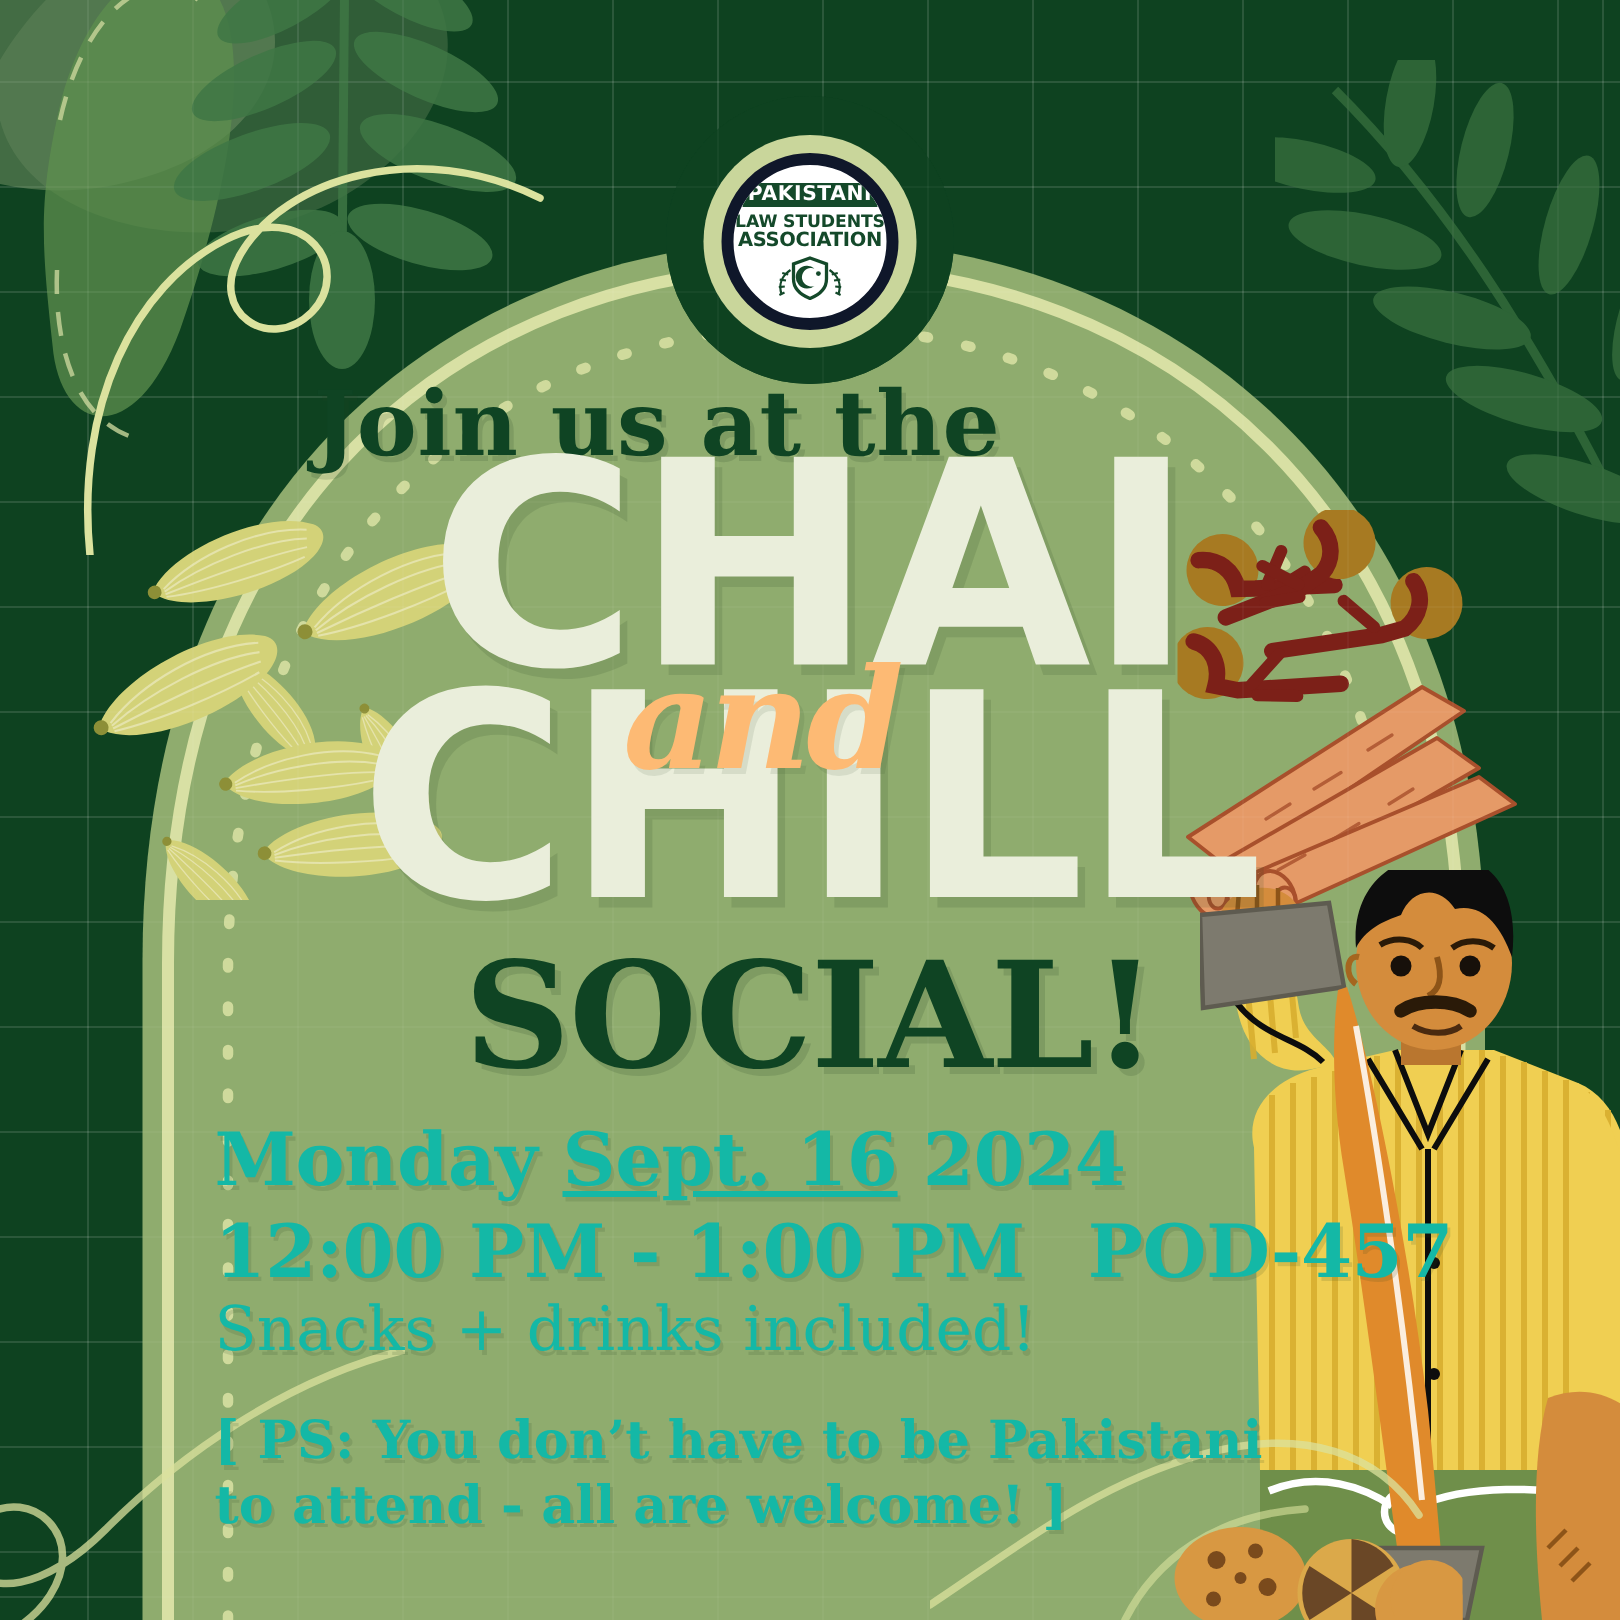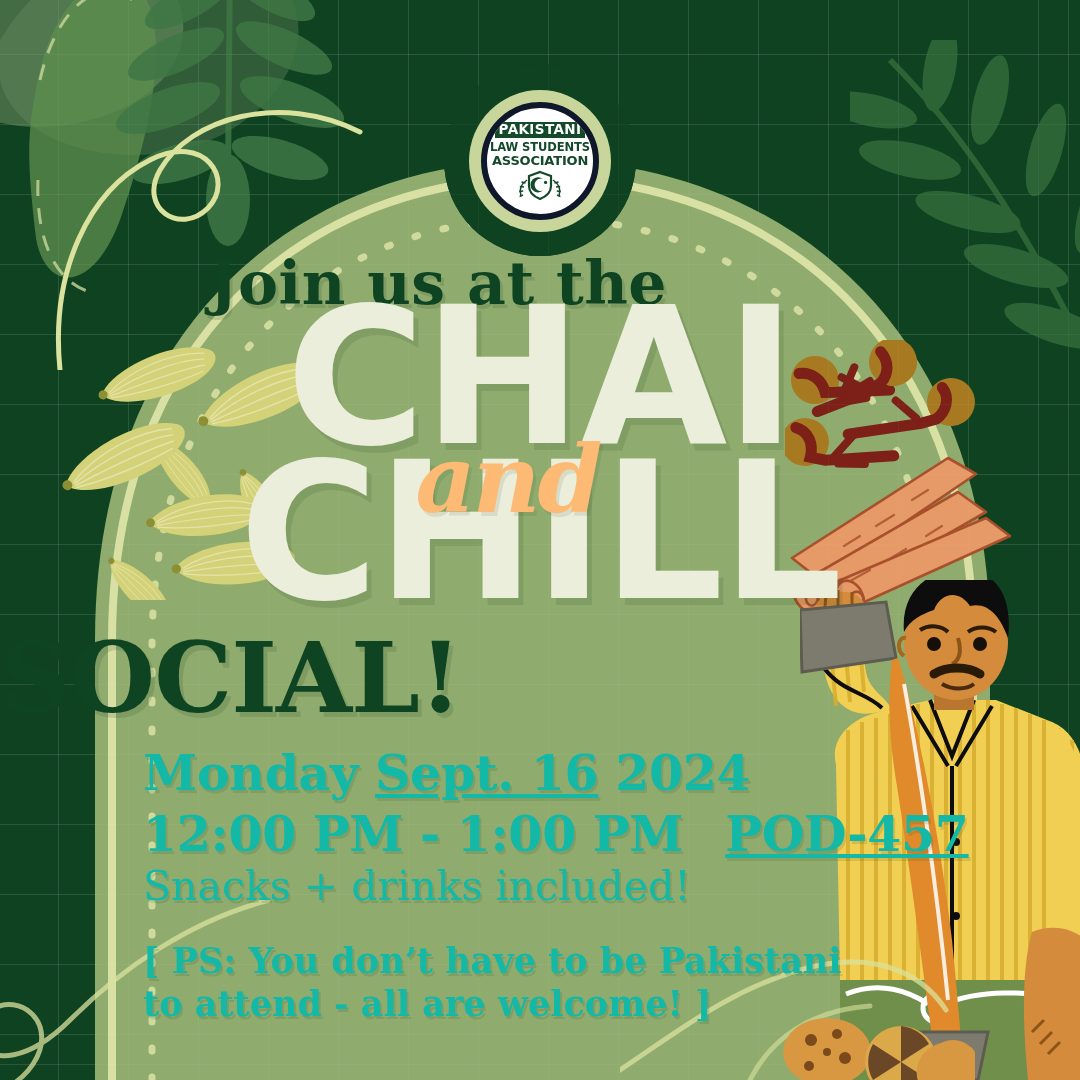--- a/index.html
+++ b/index.html
@@ -45,21 +45,21 @@
     position:absolute; left:50%; top:90px; transform:translateX(-50%);
     width:142px; height:142px; z-index:20;
     border-radius:50%;
     background:#c9d69b;
     display:flex; align-items:center; justify-content:center;
     box-shadow:0 0 0 0 transparent;
   }
   #logo-inner {
     width:118px; height:118px; border-radius:50%;
     background:#fff;
-    border:6px solid #0f172a;
+    border:8px solid #0f172a;
     display:flex; flex-direction:column; align-items:center; justify-content:center;
     gap:1px;
     overflow:hidden;
   }
   .logo-l1 {
     background:#14492a; color:#fff;
     font-family:"DejaVu Sans", sans-serif;
     font-weight:bold; font-size:13.5px; letter-spacing:.4px;
     padding:1px 4px 1.5px; line-height:1;
   }
@@ -108,40 +108,40 @@
     position:absolute; left:0; top:425px; width:1015px; text-align:center;
     font-family:"DejaVu Serif", serif;
     font-style:italic; font-weight:bold;
     font-size:93px;
     color:#fdba74;
     letter-spacing:-3px;
     z-index:2;
     text-shadow:3px 4px 0 rgba(40,70,35,.10);
   }
   #social {
-    position:absolute; left:0; top:620px; width:1080px; text-align:left;
+    position:absolute; left:0; top:620px; width:1080px; text-align:center;
     font-family:"DejaVu Serif", serif;
     font-weight:bold;
     font-size:98px;
     color:#0f4423;
     letter-spacing:-1px;
     text-shadow:4px 5px 0 rgba(40,70,35,.16);
   }
 
   .detail {
     position:absolute; left:143px;
     font-family:"DejaVu Serif", serif;
     color:#14b8a6;
     text-shadow:2px 3px 0 rgba(40,70,35,.14);
     white-space:nowrap;
   }
   #line-date  { top:744px; font-size:49px; font-weight:bold; letter-spacing:-.3px;}
   #line-date u { text-decoration-thickness:3.5px; text-underline-offset:4px;}
   #line-time  { top:805px; font-size:49px; font-weight:bold; letter-spacing:-.3px;}
-  #line-time .room { margin-left:42px;text-decoration:underline; }
+  #line-time .room { margin-left:42px; }
   #line-snacks{ top:862px; font-size:41px; font-weight:normal; letter-spacing:0px;}
   #line-ps    { top:940px; font-size:35px; font-weight:bold; line-height:1.22; white-space:normal; width:730px;}
 </style>
 </head>
 <body>
 
 <div id="poster">
 
   <div class="grid"></div>
 

